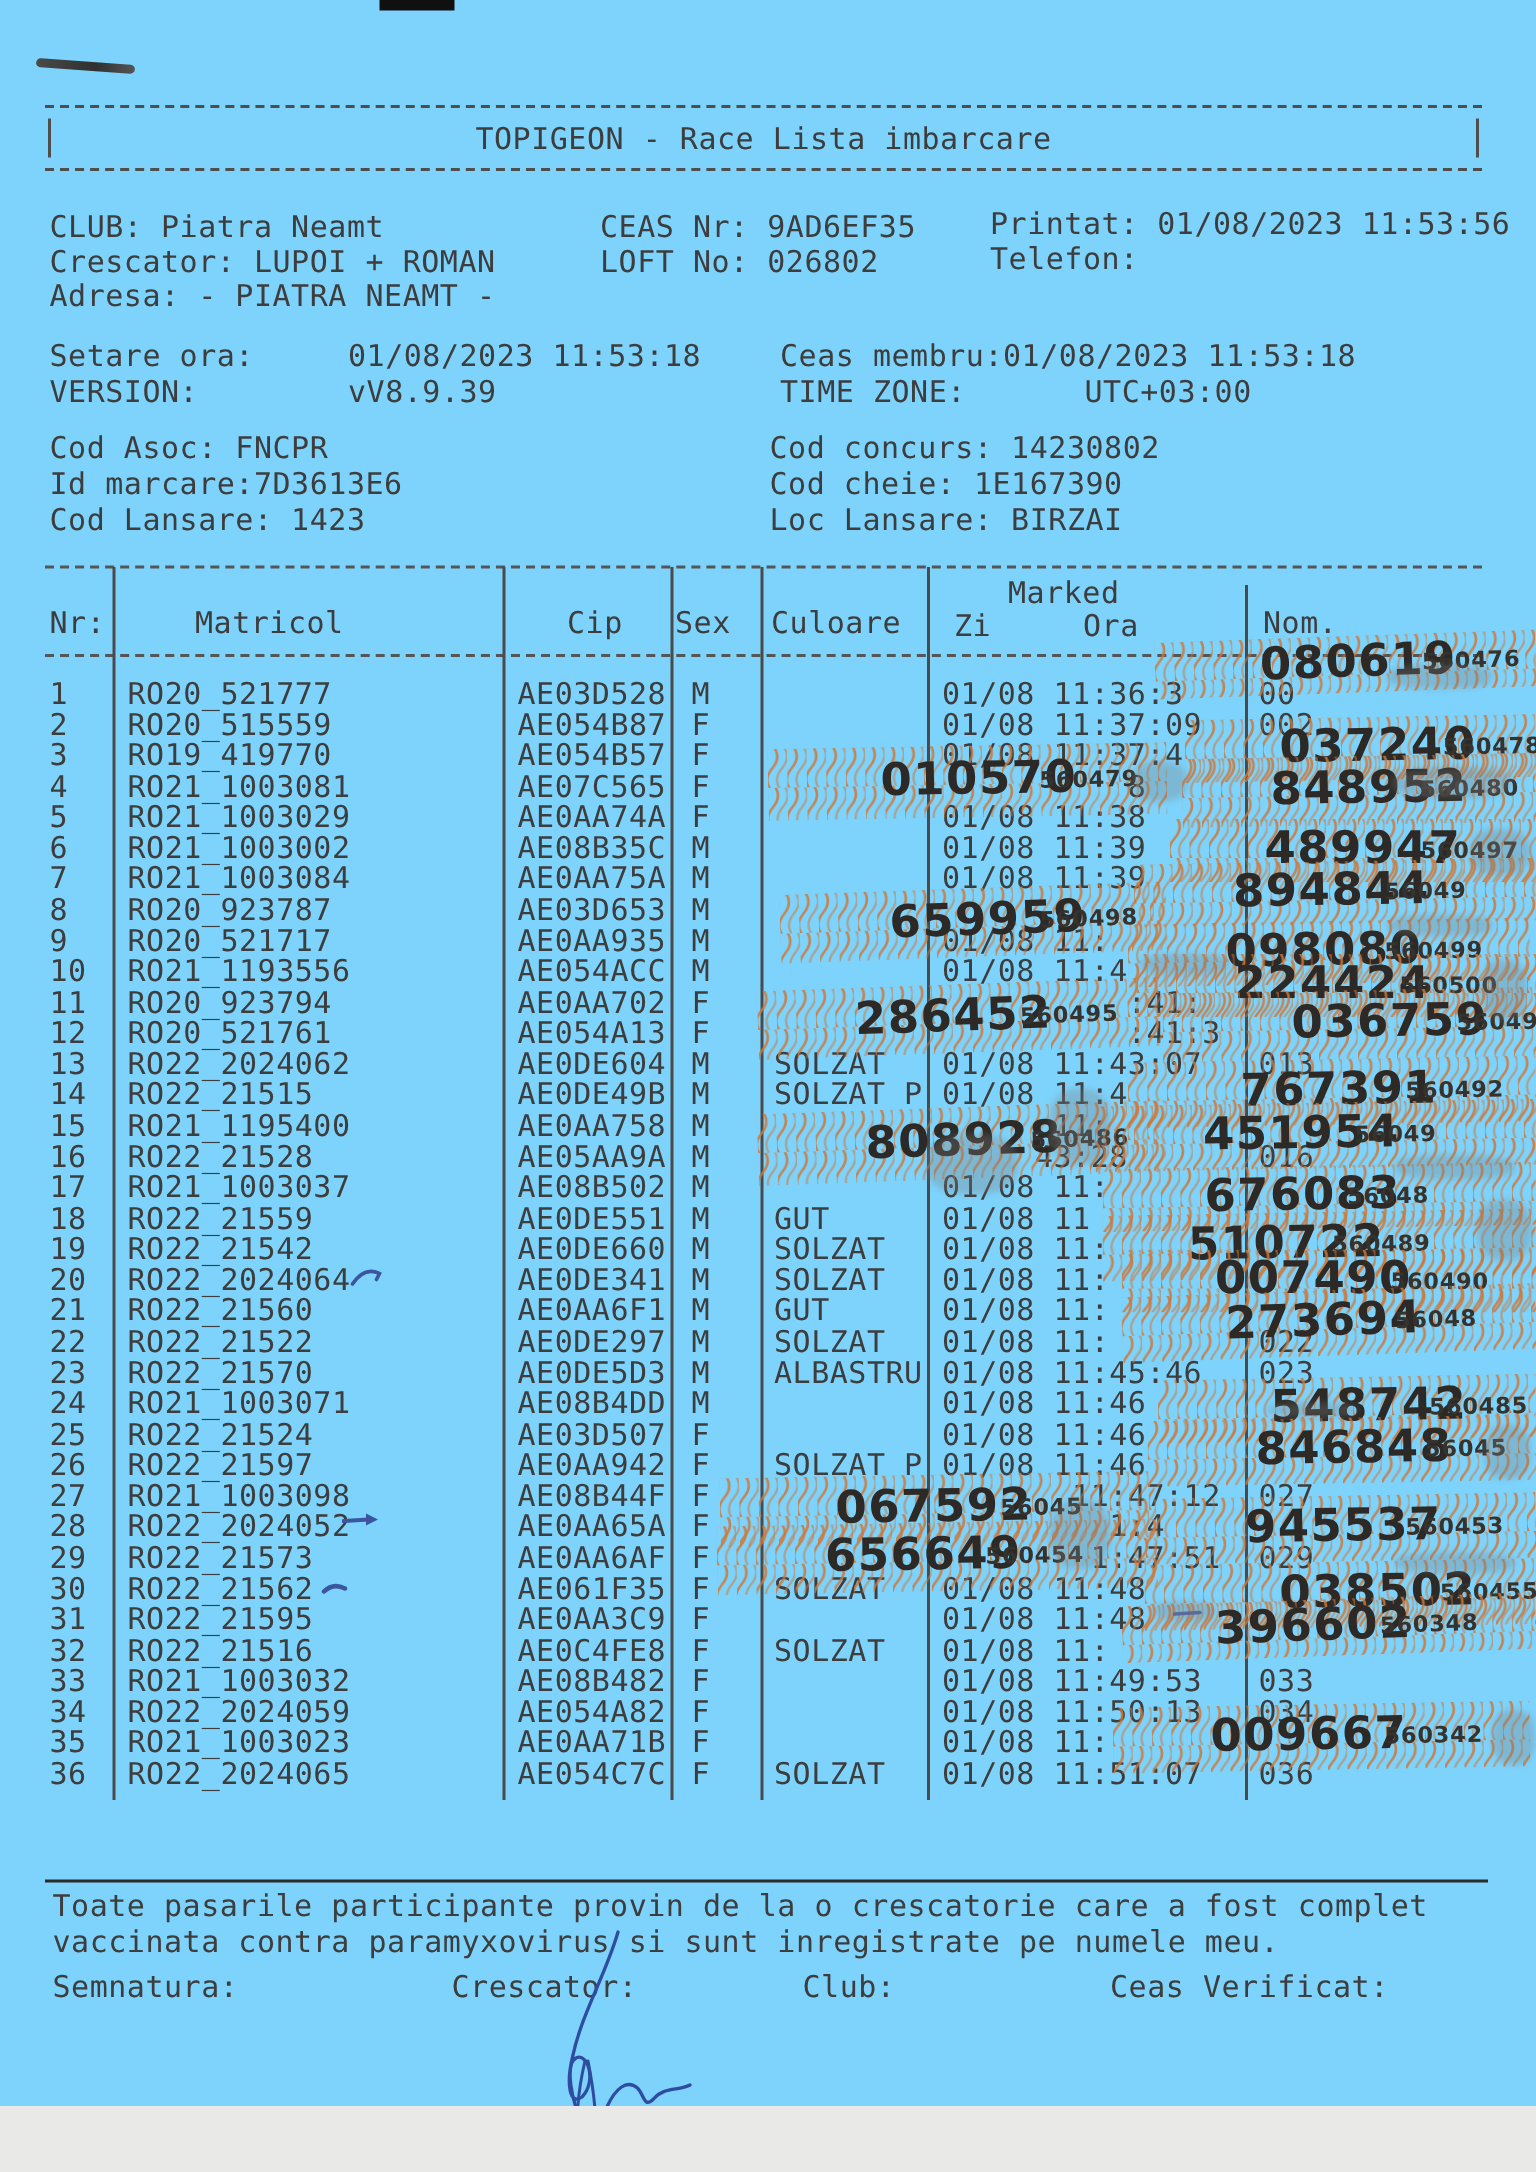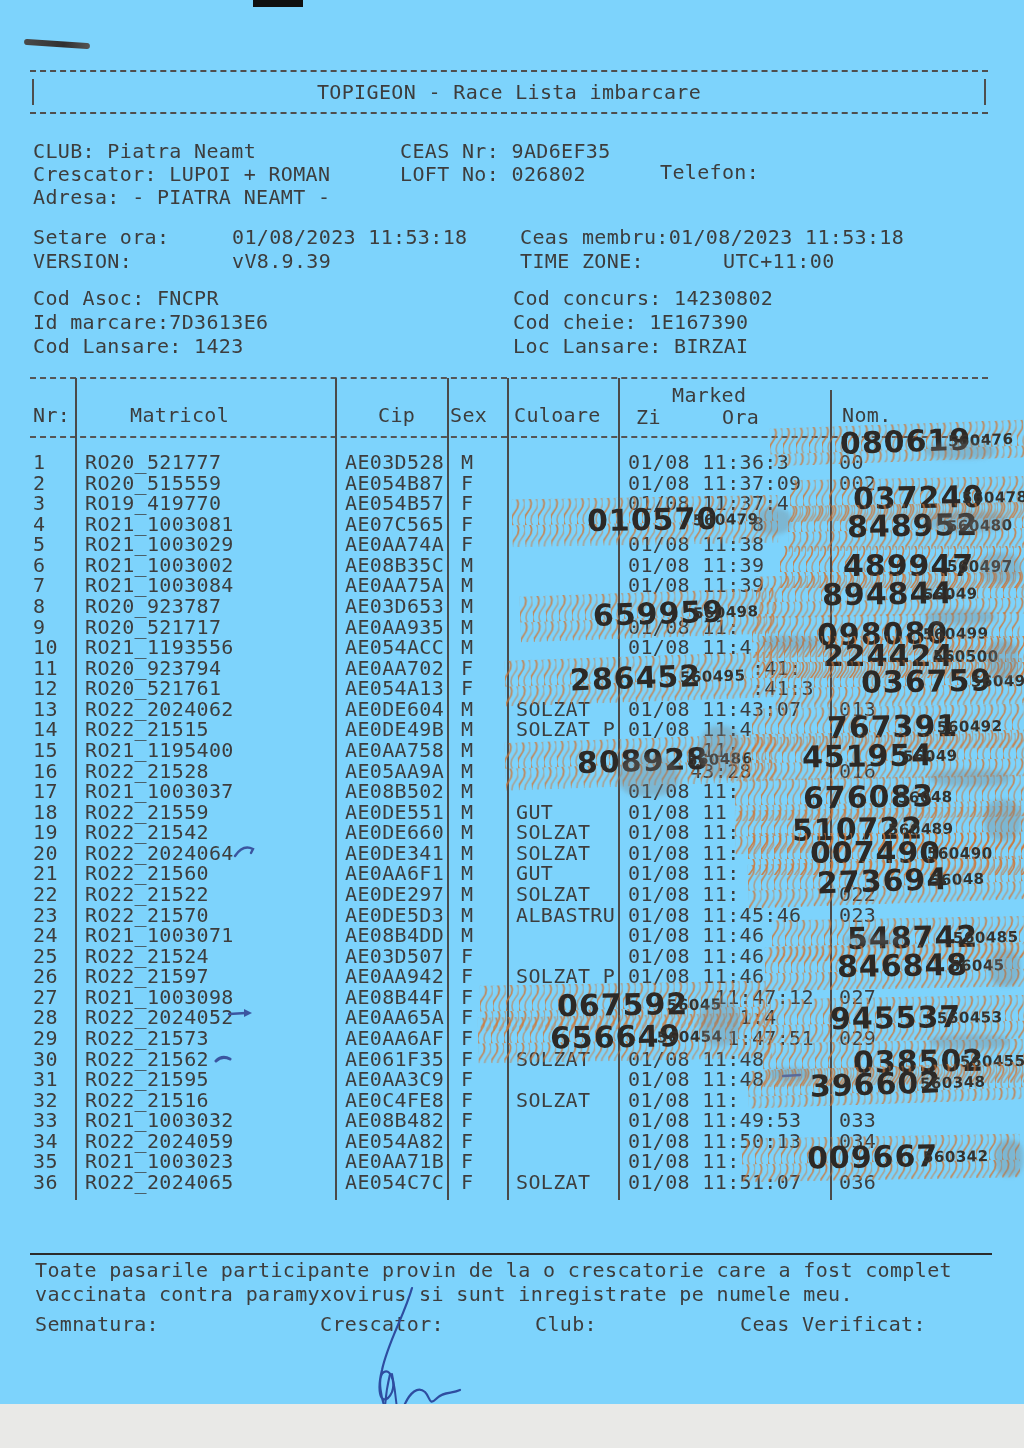--- a/index.html
+++ b/index.html
@@ -58,32 +58,33 @@
   <div class="botbar"></div>
 
   <div class="titlebox">
     <div class="tick" style="left:2px"></div>
     <div class="tick" style="right:2px"></div>
     <div class="title-text">TOPIGEON  -  Race Lista imbarcare</div>
   </div>
 
   <span class="abs mono" style="left:33px;top:141px">CLUB: Piatra Neamt</span>
   <span class="abs mono" style="left:400px;top:141px">CEAS Nr: 9AD6EF35</span>
+  <span class="abs mono" style="left:660px;top:139px">Printat: 01/08/2023 11:53:56</span>
   <span class="abs mono" style="left:33px;top:164px">Crescator: LUPOI + ROMAN</span>
   <span class="abs mono" style="left:400px;top:164px">LOFT No: 026802</span>
   <span class="abs mono" style="left:660px;top:162px">Telefon:</span>
   <span class="abs mono" style="left:33px;top:187px">Adresa: - PIATRA NEAMT -</span>
 
   <span class="abs mono" style="left:33px;top:227px">Setare ora:</span>
   <span class="abs mono" style="left:232px;top:227px">01/08/2023 11:53:18</span>
   <span class="abs mono" style="left:520px;top:227px">Ceas membru:01/08/2023 11:53:18</span>
   <span class="abs mono" style="left:33px;top:251px">VERSION:</span>
   <span class="abs mono" style="left:232px;top:251px">vV8.9.39</span>
   <span class="abs mono" style="left:520px;top:251px">TIME ZONE:</span>
-  <span class="abs mono" style="left:723px;top:251px">UTC+11:00</span>
+  <span class="abs mono" style="left:723px;top:251px">UTC+03:00</span>
 
   <span class="abs mono" style="left:33px;top:288px">Cod Asoc: FNCPR</span>
   <span class="abs mono" style="left:33px;top:312px">Id marcare:7D3613E6</span>
   <span class="abs mono" style="left:33px;top:336px">Cod Lansare: 1423</span>
   <span class="abs mono" style="left:513px;top:288px">Cod concurs: 14230802</span>
   <span class="abs mono" style="left:513px;top:312px">Cod cheie: 1E167390</span>
   <span class="abs mono" style="left:513px;top:336px">Loc Lansare: BIRZAI</span>
 
   <div class="hline-dash" style="top:377px"></div>
   <div class="hline-dash" style="top:436px"></div>
@@ -645,21 +646,21 @@
     <path d="M2,8 Q8,2 16,6" fill="none" stroke="#3b55a0" stroke-width="3" stroke-linecap="round"></path>
   </svg>
   <svg class="penmark" style="left:782px;top:1072px" width="22" height="8">
     <path d="M1,4 L18,3" fill="none" stroke="#5a6a9a" stroke-width="2.4" stroke-linecap="round"></path>
   </svg>
 
   <div class="hline-solid" style="top:1253px"></div>
   <span class="abs mono" style="left:35px;top:1284px">vaccinata contra paramyxovirus si sunt inregistrate pe numele meu.</span>
   <span class="abs mono" style="left:35px;top:1260px">Toate pasarile participante provin de la o crescatorie care a fost complet</span>
   <span class="abs mono" style="left:35px;top:1314px">Semnatura:</span>
-  <span class="abs mono" style="left:320px;top:1314px">Crescator:</span>
+  <span class="abs mono" style="left:301px;top:1314px">Crescator:</span>
   <span class="abs mono" style="left:535px;top:1314px">Club:</span>
   <span class="abs mono" style="left:740px;top:1314px">Ceas Verificat:</span>
 
   <svg class="sig" width="160" height="162">
     <path d="M82,6 C74,34 58,60 52,88 C47,108 50,122 58,116 C68,106 62,86 54,90 C47,94 50,118 59,134 C64,142 70,134 74,124 C80,110 88,104 95,110 C100,115 99,124 106,117 C113,109 122,112 130,108" fill="none" stroke="#2e4da0" stroke-width="2.2" stroke-linecap="round"></path>
     <path d="M60,92 C52,126 54,156 62,157 C70,157 68,122 62,92" fill="none" stroke="#2e4da0" stroke-width="2" stroke-linecap="round"></path>
   </svg>
 
 </div>
 

